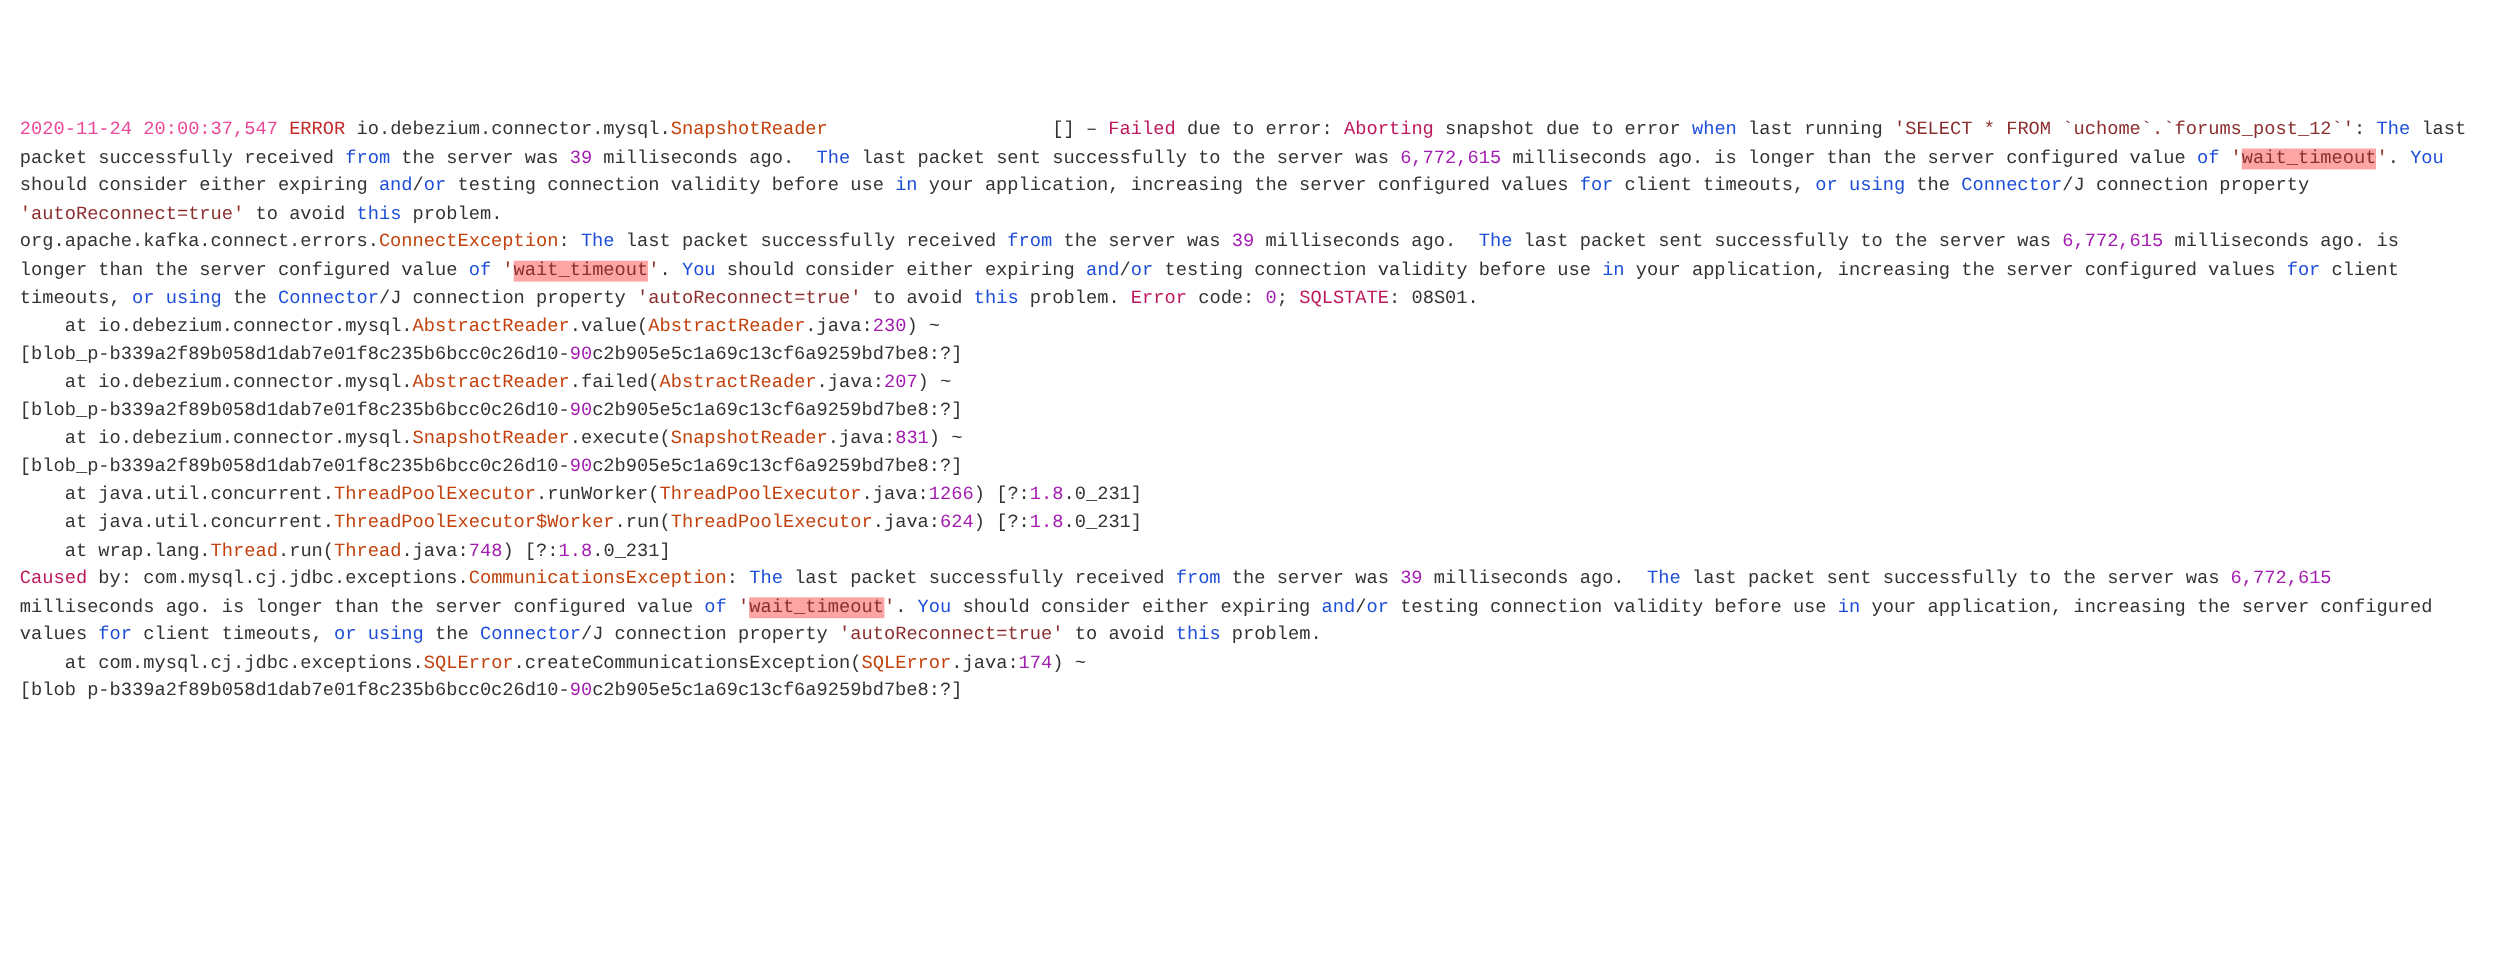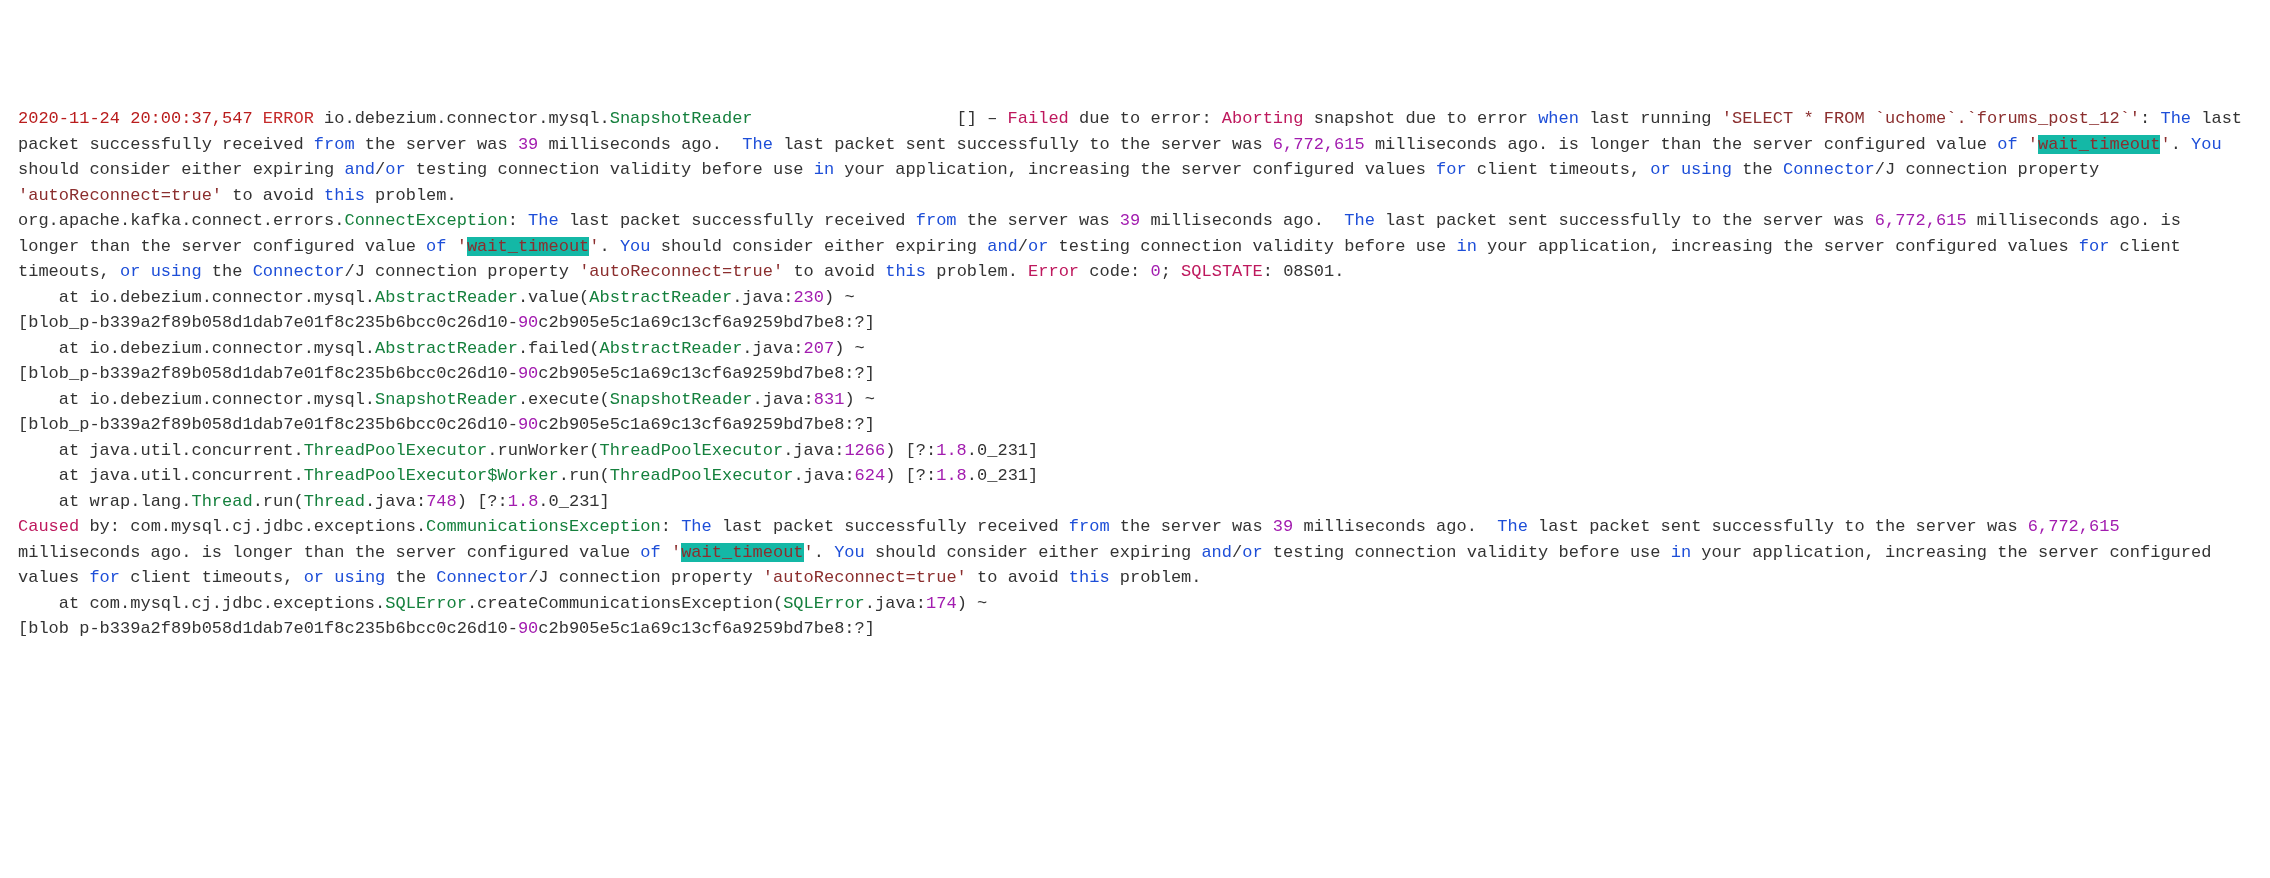--- a/index.html
+++ b/index.html
@@ -7,27 +7,27 @@
     padding: 4px 18px;
     background: #fff;
     font-family: "SFMono-Regular", Consolas, "Liberation Mono", Menlo, monospace;
     font-size: 17px;
     line-height: 1.5;
     color: #333;
     white-space: pre-wrap;
     word-break: break-word;
   }
   .log { }
-  .ts { color: #b91c1c; }
+  .ts { color: #ec4899; }
   .err { color: #c52b2b; }
-  .cls { color: #15803d; }
+  .cls { color: #c2410c; }
   .kw { color: #1d4ed8; }
   .num { color: #a21caf; }
   .str { color: #8b2e2e; margin-top: 20px; }
-  .hl { background: #14b8a6; }
+  .hl { background: #fca5a5; }
   .id { color: #be185d; }
 </style>
 </head>
 <body>
 
 
 
 <div class="log"><span class="ts">2020-11-24 20:00:37,547</span> <span class="err">ERROR</span> <span>io.debezium.connector.mysql.</span><span class="cls">SnapshotReader</span>                    <span>[]</span> <span>–</span> <span class="id">Failed</span><span> due to error:</span> <span class="id">Aborting</span><span> snapshot due to error </span><span class="kw">when</span><span> last running </span><span class="str">'SELECT * FROM `uchome`.`forums_post_12`'</span><span>: </span><span class="kw">The</span><span> last packet successfully received </span><span class="kw">from</span><span> the server was </span><span class="num">39</span><span> milliseconds ago.  </span><span class="kw">The</span><span> last packet sent successfully to the server was </span><span class="num">6,772,615</span><span> milliseconds ago. is longer than the server configured value </span><span class="kw">of</span><span> </span><span class="str">'</span><span class="str hl">wait_timeout</span><span class="str">'</span><span>. </span><span class="kw">You</span><span> should consider either expiring </span><span class="kw">and</span><span>/</span><span class="kw">or</span><span> testing connection validity before use </span><span class="kw">in</span><span> your application, increasing the server configured values </span><span class="kw">for</span><span> client timeouts, </span><span class="kw">or</span><span> </span><span class="kw">using</span><span> the </span><span class="kw">Connector</span><span>/J connection property </span><span class="str">'autoReconnect=true'</span><span> to avoid </span><span class="kw">this</span><span> problem.</span>
 <span>org.apache.kafka.connect.errors.</span><span class="cls">ConnectException</span><span>: </span><span class="kw">The</span><span> last packet successfully received </span><span class="kw">from</span><span> the server was </span><span class="num">39</span><span> milliseconds ago.  </span><span class="kw">The</span><span> last packet sent successfully to the server was </span><span class="num">6,772,615</span><span> milliseconds ago. is longer than the server configured value </span><span class="kw">of</span><span> </span><span class="str">'</span><span class="str hl">wait_timeout</span><span class="str">'</span><span>. </span><span class="kw">You</span><span> should consider either expiring </span><span class="kw">and</span><span>/</span><span class="kw">or</span><span> testing connection validity before use </span><span class="kw">in</span><span> your application, increasing the server configured values </span><span class="kw">for</span><span> client timeouts, </span><span class="kw">or</span><span> </span><span class="kw">using</span><span> the </span><span class="kw">Connector</span><span>/J connection property </span><span class="str">'autoReconnect=true'</span><span> to avoid </span><span class="kw">this</span><span> problem.</span><span class="id"> Error</span><span> code: </span><span class="num">0</span><span>; </span><span class="id">SQLSTATE</span><span>: 08S01.</span>
 <span>    at </span><span>io.debezium.connector.mysql.</span><span class="cls">AbstractReader</span><span>.value(</span><span class="cls">AbstractReader</span><span>.java:</span><span class="num">230</span><span>) ~</span>

